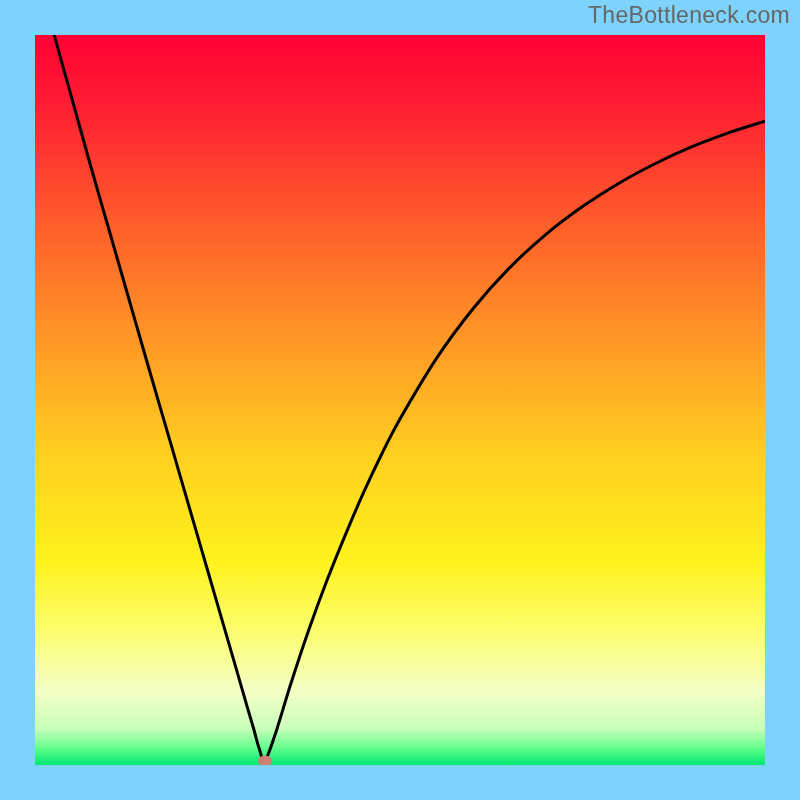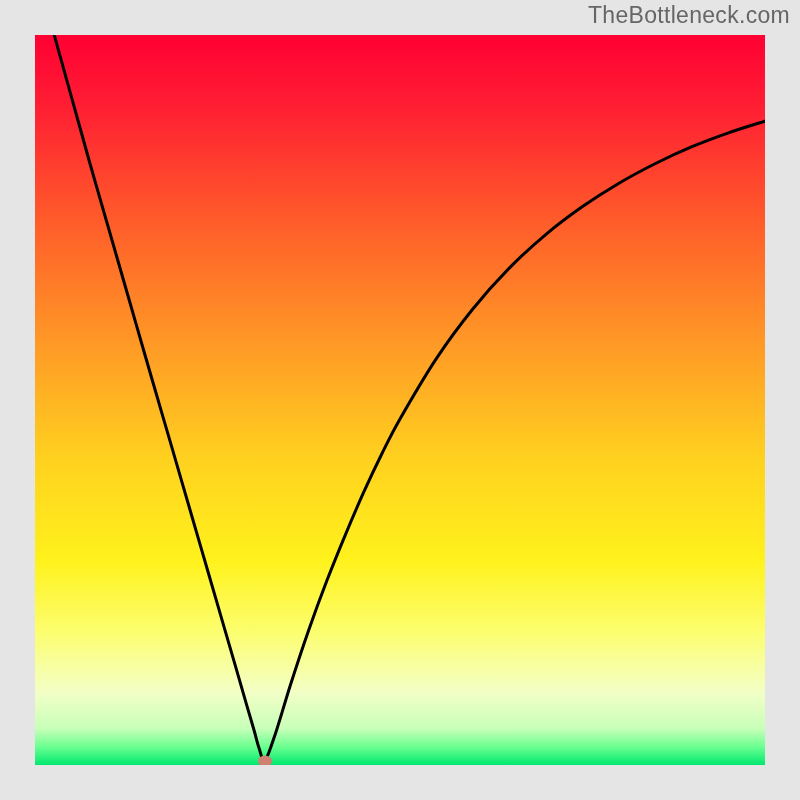--- a/index.html
+++ b/index.html
@@ -8,21 +8,21 @@
     width: 800px;
     height: 800px;
     background: #000;
     overflow: hidden;
     font-family: Arial, Helvetica, sans-serif;
   }
   .chart-outer {
     position: relative;
     width: 800px;
     height: 800px;
-    background: #e5e5e5;
+    background: #7dd3fc;
   }
   .watermark {
     position: absolute;
     top: 2px;
     right: 10px;
     color: #666;
     font-size: 23px;
     font-weight: 500;
     letter-spacing: 0.3px;
     z-index: 10;

